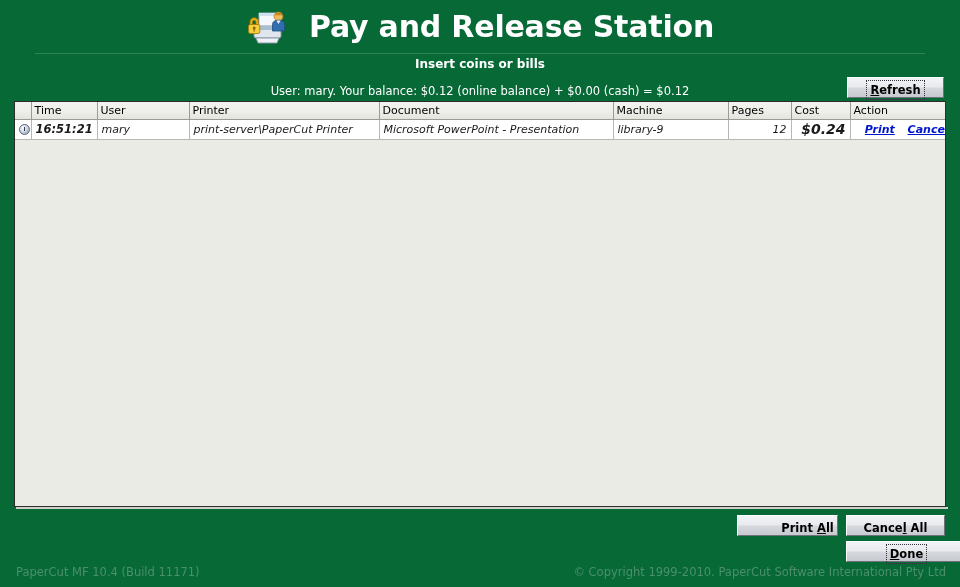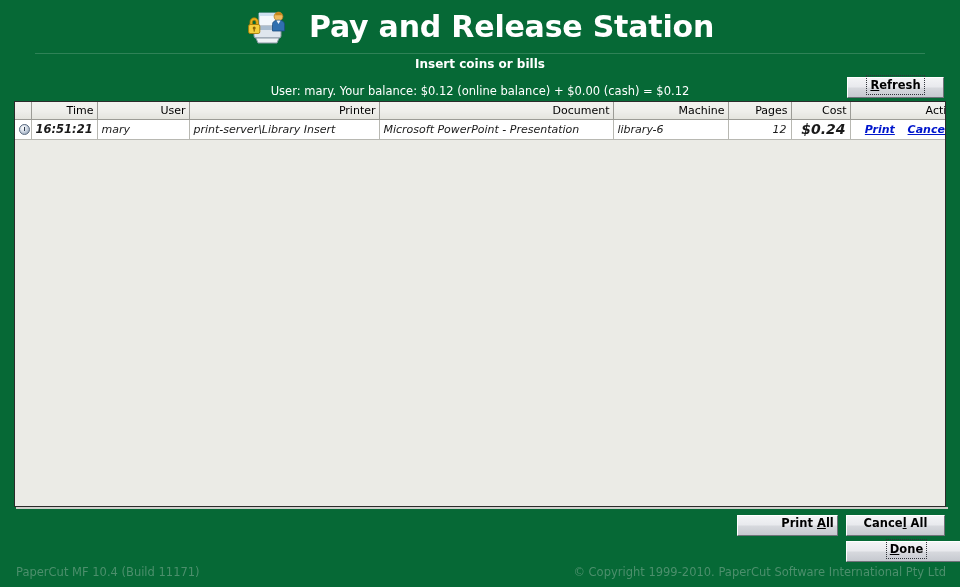--- a/index.html
+++ b/index.html
@@ -73,21 +73,21 @@
     background: linear-gradient(to bottom, #f3f4f6 0%, #e9eaee 45%, #d6d8dd 55%, #c6c9d0 100%);
     border-top: 1px solid #ffffff;
     border-left: 1px solid #ffffff;
     border-right: 1px solid #6f7279;
     border-bottom: 1px solid #6f7279;
     color: #000000;
     font-size: 11.5px;
     font-weight: bold;
     font-family: "DejaVu Sans", "Liberation Sans", sans-serif;
     display: flex;
-    align-items: flex-start;
+    align-items: flex-end;
     justify-content: center;
     cursor: default;
     position: absolute;
   }
   .btn .lbl { position: relative; }
   .btn.focused .lbl {
     outline: 1px dotted #30343a;
     outline-offset: 2px;
     padding: 0 1px;
   }
@@ -123,21 +123,21 @@
     color: #1a1a1a;
   }
   table.jobs thead th {
     background: linear-gradient(to bottom, #f2f2ee 0%, #eeeeea 55%, #e4e4de 100%);
     border-right: 1px solid #9c9c96;
     border-bottom: 1px solid #9c9c96;
     height: 17px;
     font-size: 11px;
     font-weight: normal;
     color: #000000;
-    text-align: right;
+    text-align: left;
     padding: 0 3px;
     box-sizing: border-box;
     overflow: hidden;
     white-space: nowrap;
   }
   table.jobs thead th.sel { border-right: 1px solid #9c9c96; }
   table.jobs thead th:last-child { border-right: none; }
 
   table.jobs tbody td {
     background: #ffffff;
@@ -264,23 +264,23 @@
         <th style="width:113px">Action</th>
       </tr>
     </thead>
     <tbody>
       <tr>
         <td class="c-sel">
           <span class="row-icon"></span>
         </td>
         <td class="c-time">16:51:21</td>
         <td class="c-text">mary</td>
-        <td class="c-text">print-server\Library Insert</td>
+        <td class="c-text">print-server\PaperCut Printer</td>
         <td class="c-text">Microsoft PowerPoint - Presentation</td>
-        <td class="c-text">library-6</td>
+        <td class="c-text">library-9</td>
         <td class="c-num">12</td>
         <td class="c-cost">$0.24</td>
         <td class="c-action">
           <div id="action-cell-inner">
             <span class="lnk">Print</span>
             <span class="lnk">Cancel</span>
           </div>
         </td>
       </tr>
     </tbody>

